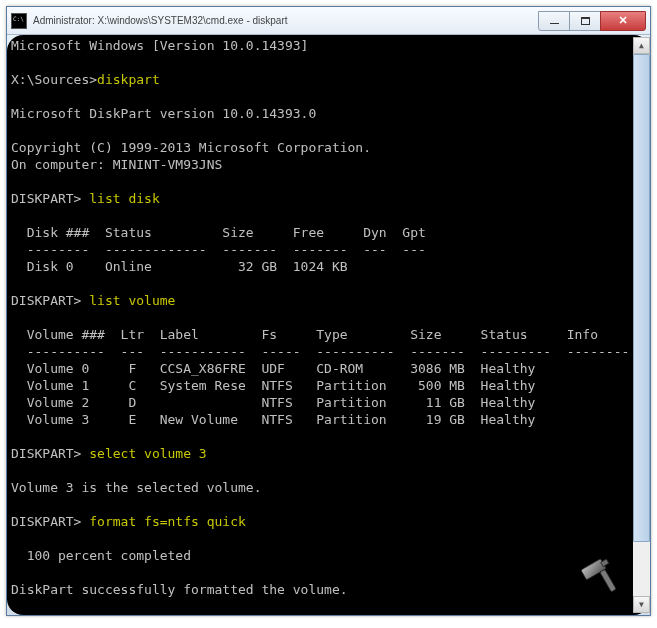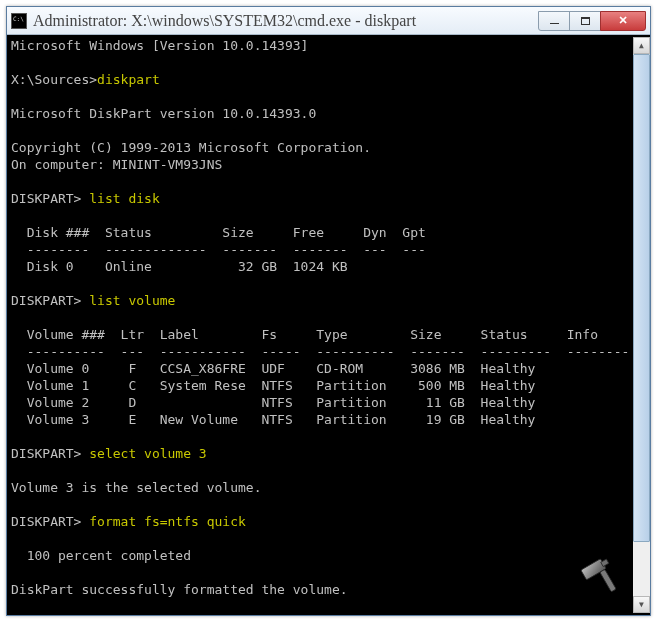--- a/index.html
+++ b/index.html
@@ -37,22 +37,22 @@
     .titlebar-icon::after {
       content: "C:\\";
       position: absolute;
       top: 1px; left: 1px;
       font-size: 6px;
       color: #ccc;
     }
     .title-text {
       flex: 1;
       color: #444;
-      font-family: Liberation Serif, serif;
-      font-size: 16px;
+      font-family: Liberation Sans, sans-serif;
+      font-size: 10px;
       white-space: nowrap;
       overflow: hidden;
     }
     .win-buttons {
       display: flex;
       gap: 0;
     }
     .win-btn {
       width: 32px;
       height: 20px;
@@ -77,20 +77,21 @@
     .win-btn.close span { font-size: 11px; font-weight: bold; }
     .min-glyph { display:block; width:9px; height:1px; background:#333; margin-top:6px;}
     .max-glyph { display:block; width:9px; height:8px; border:1px solid #333; border-top-width:2px;}
     .client {
       background: #000;
       color: #c0c0c0;
       padding: 2px 0 2px 4px;
       height: 580px;
       position: relative;
       display: flex;
+      border-radius: 16px;
     }
     .console {
       flex: 1;
       overflow: hidden;
       white-space: pre;
       line-height: 17px;
     }
     .scrollbar {
       width: 17px;
       background: #e9e9e9;

